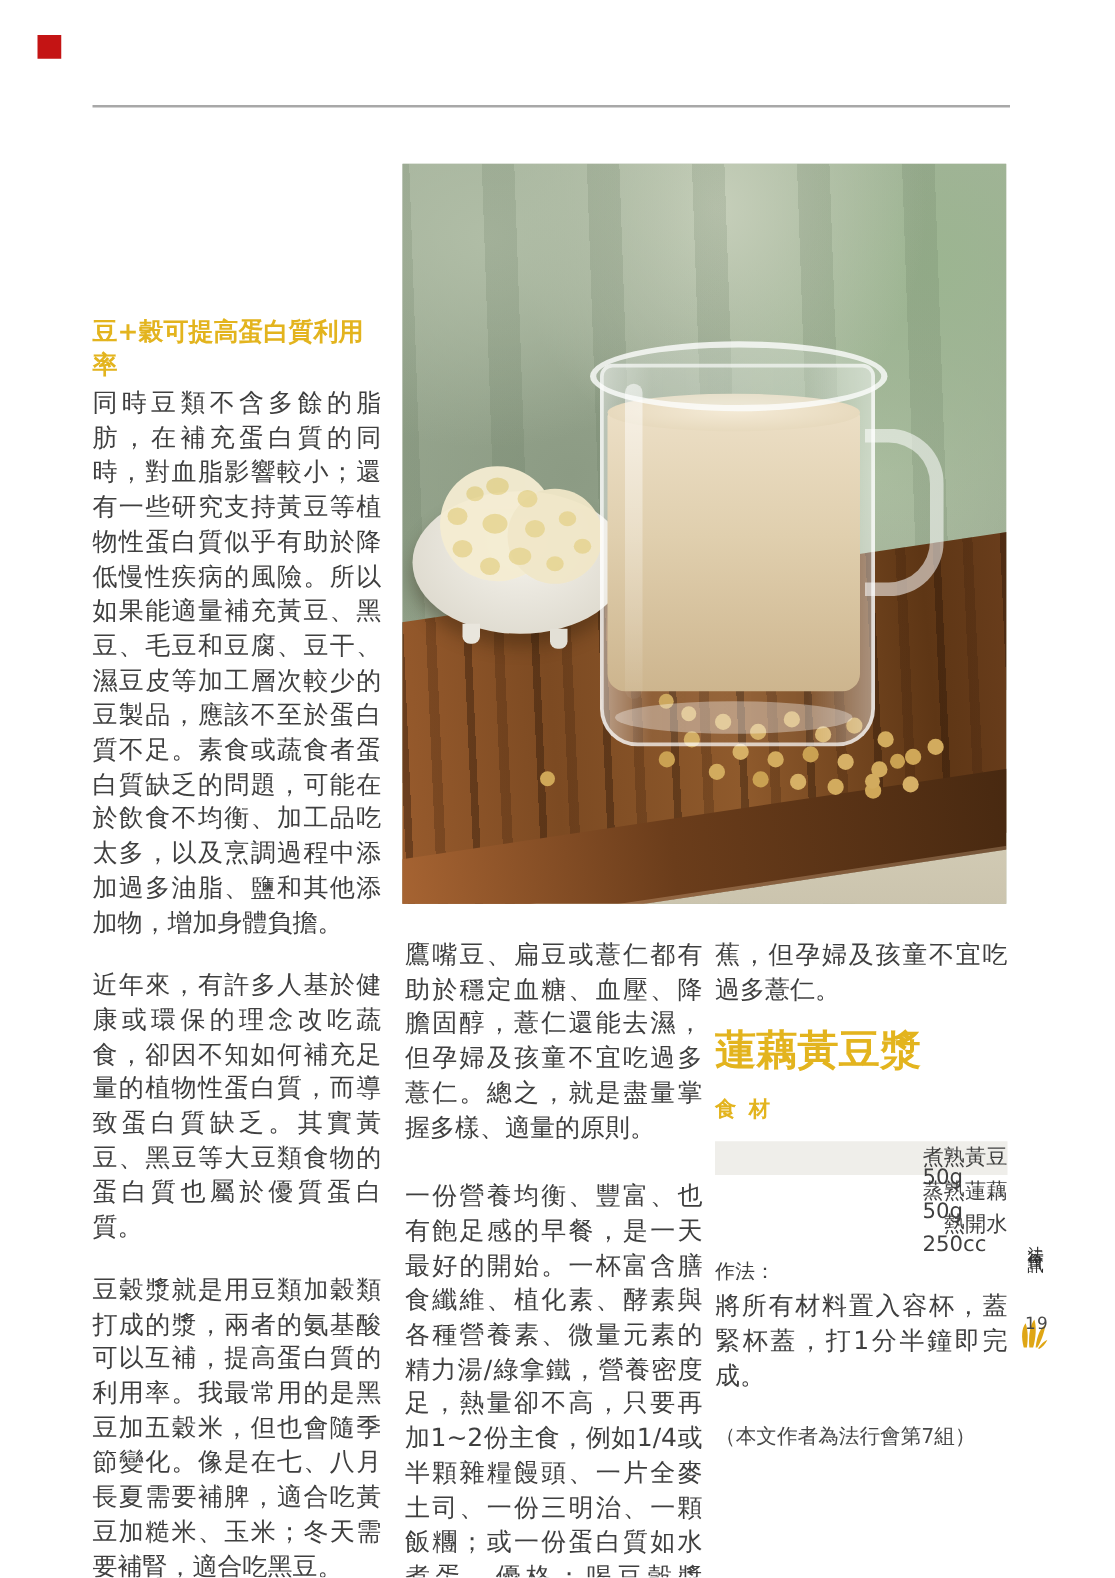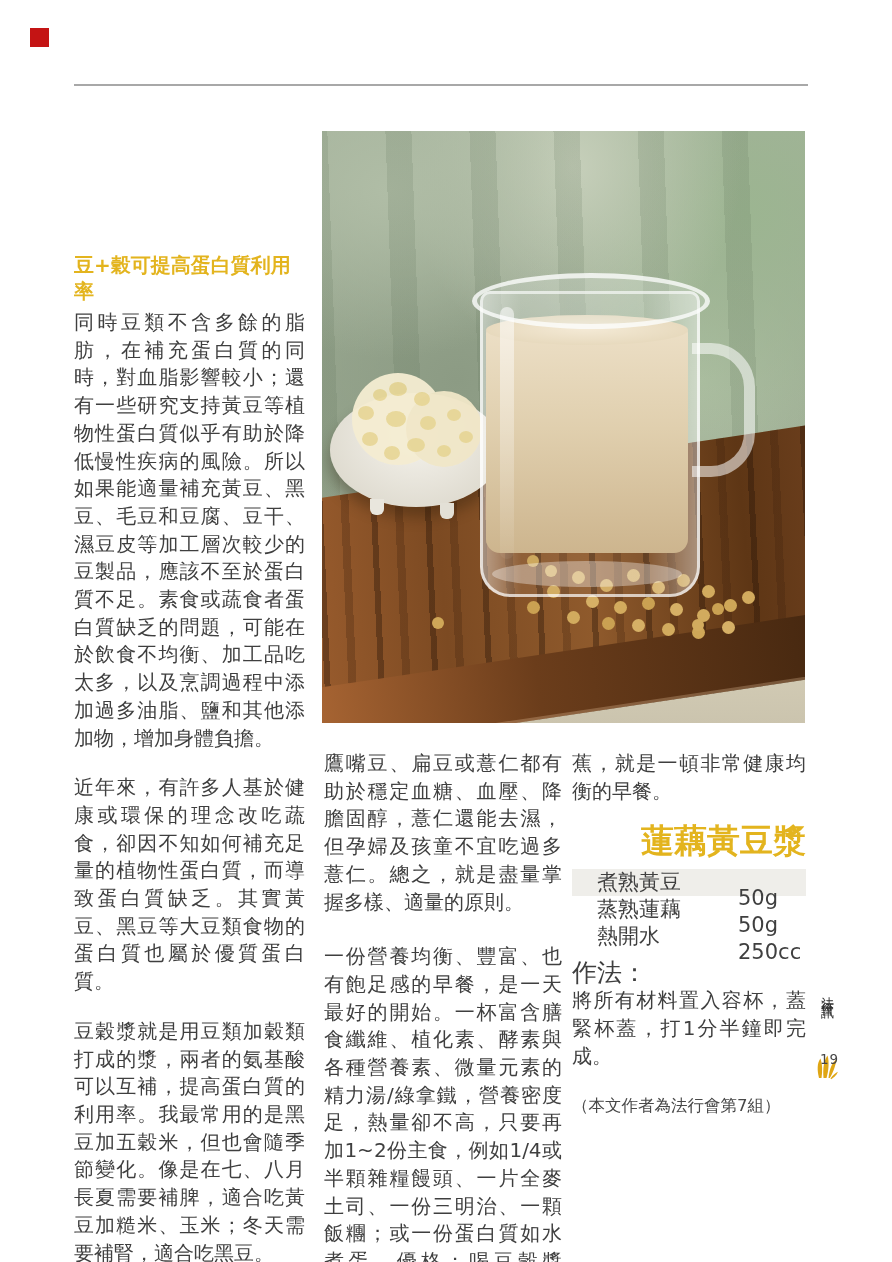--- a/index.html
+++ b/index.html
@@ -15,27 +15,27 @@
   
   .col{position:absolute;font-size:20px;line-height:27.7px;text-align:justify;color:#3f3f3f;}
   .col p{margin:0;}
   .col-left{left:74px;top:252px;width:231px;}
   .col-left h2{margin:0 0 5px 0;font-size:20px;line-height:26px;color:#e3b41e;font-weight:bold;text-align:left;}
   .col-left p + p{margin-top:22px;}
   .col-mid{left:324px;top:750px;width:238px;}
   .col-mid p + p{margin-top:27px;}
   .col-right{left:572px;top:750px;width:234px;}
   .intro{margin-top:30px !important;}
-  .recipe-title{margin:18px 0 0 0;font-size:33px;line-height:36px;font-weight:bold;color:#e3b41e;text-align:right;font-family:Liberation Serif, serif;}
+  .recipe-title{margin:18px 0 0 0;font-size:33px;line-height:36px;font-weight:bold;color:#e3b41e;text-align:left;font-family:Liberation Serif, serif;}
   .ing-label{margin-top:16px;font-size:17px;font-weight:bold;color:#e3b41e;letter-spacing:2px;text-align:left;}
   .ing-table{margin-top:10px;}
-  .ing-row{position:relative;height:27px;line-height:27px;font-size:21px;padding-left:25px;text-align:left;}
+  .ing-row{position:relative;height:27px;line-height:27px;font-size:17px;padding-left:25px;text-align:right;}
   .ing-row.shaded{background:#efeeea;}
   .ing-amt{position:absolute;left:166px;top:16px;}
-  .method-label{margin-top:9px;font-size:25px;line-height:28px;text-align:left;}
+  .method-label{margin-top:9px;font-size:16px;line-height:28px;text-align:left;}
   .method{margin:0;}
   .author{margin-top:24px !important;font-size:16.5px;line-height:22px;color:#484848;text-align:left;}
 
   
   .mag-title{
     position:absolute;left:818px;top:986px;width:18px;height:70px;
     writing-mode:vertical-rl;font-family:"DejaVu Serif","Liberation Serif",serif;
     font-size:13px;letter-spacing:3px;color:#2e2e2e;
   }
   .logo{position:absolute;left:816px;top:1053px;}
@@ -144,22 +144,23 @@
     <p>豆穀漿就是用豆類加穀類打成的漿，兩者的氨基酸可以互補，提高蛋白質的利用率。我最常用的是黑豆加五穀米，但也會隨季節變化。像是在七、八月長夏需要補脾，適合吃黃豆加糙米、玉米；冬天需要補腎，適合吃黑豆。</p>
 
   </section>
 
   <section class="col col-mid">
     <p>鷹嘴豆、扁豆或薏仁都有助於穩定血糖、血壓、降膽固醇，薏仁還能去濕，但孕婦及孩童不宜吃過多薏仁。總之，就是盡量掌握多樣、適量的原則。</p>
     <p>一份營養均衡、豐富、也有飽足感的早餐，是一天最好的開始。一杯富含膳食纖維、植化素、酵素與各種營養素、微量元素的精力湯/綠拿鐵，營養密度足，熱量卻不高，只要再加1~2份主食，例如1/4或半顆雜糧饅頭、一片全麥土司、一份三明治、一顆飯糰；或一份蛋白質如水煮蛋、優格；喝豆穀漿時，加上一顆蘋果、芭樂或香</p>
   </section>
 
   <section class="col col-right">
-    <p>蕉，就是一頓非常健康均衡的早餐。</p>
+    <p>蕉，但孕婦及孩童不宜吃過多薏仁。</p>
     <h1 class="recipe-title">蓮藕黃豆漿</h1>
+    <div class="ing-label">食 材</div>
     <div class="ing-table">
       <div class="ing-row shaded">
         <span class="ing-name">煮熟黃豆</span>
         <span class="ing-amt">50g</span>
       </div>
       <div class="ing-row">
         <span class="ing-name">蒸熟蓮藕</span>
         <span class="ing-amt">50g</span>
       </div>
       <div class="ing-row">

